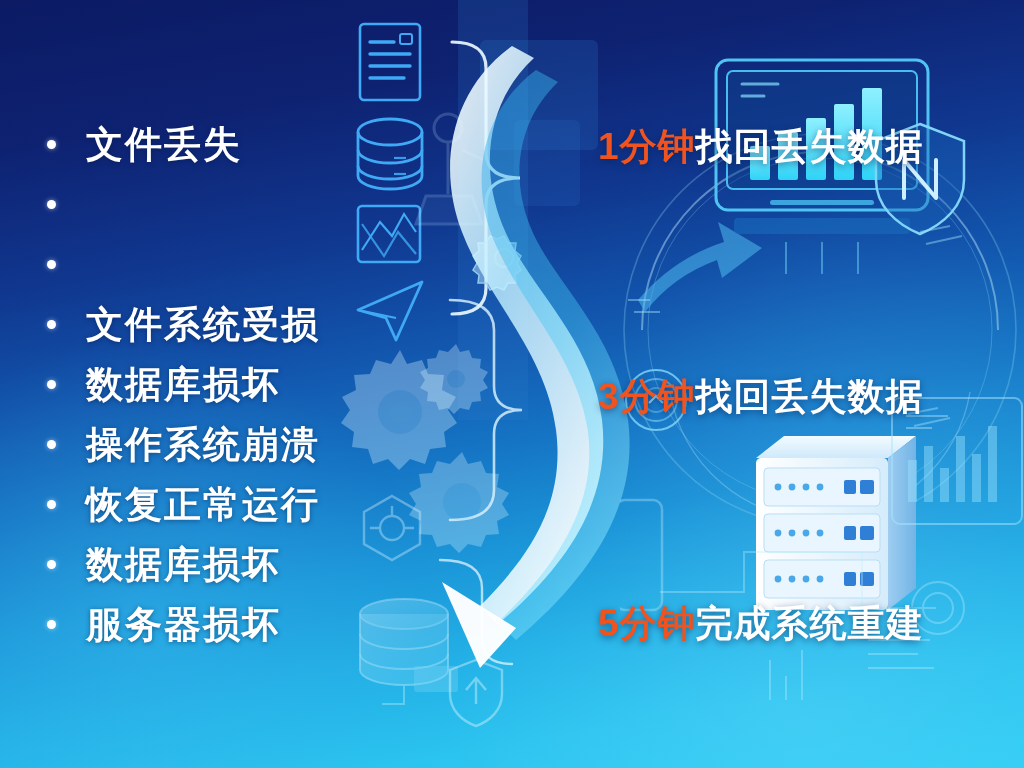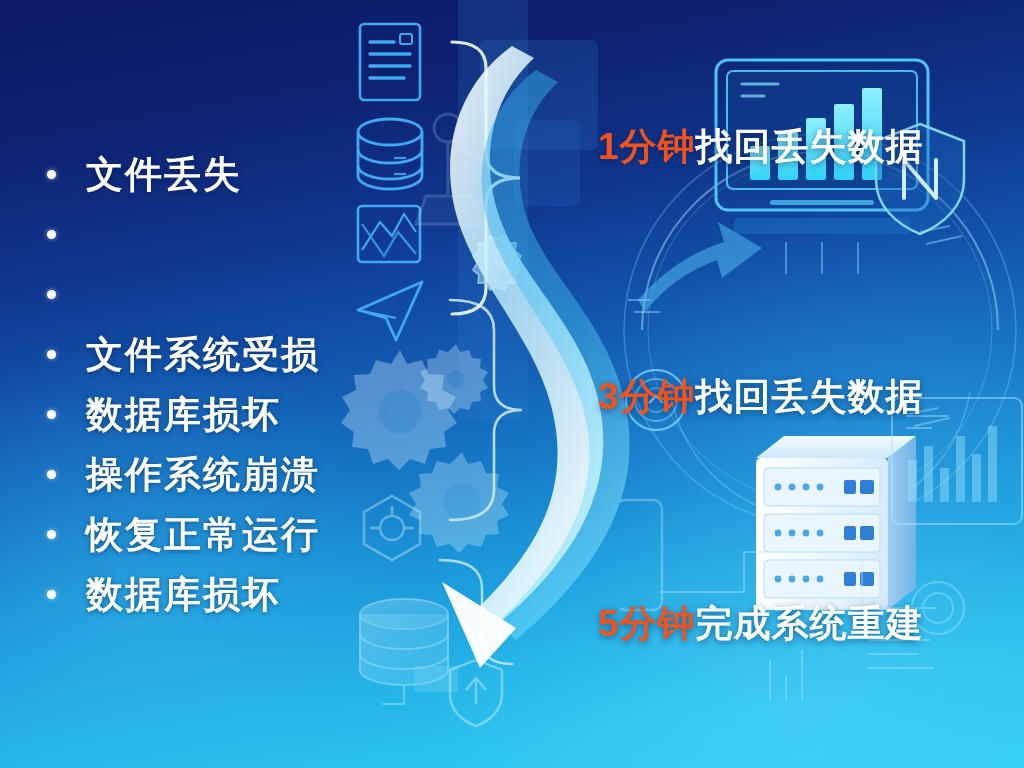--- a/index.html
+++ b/index.html
@@ -392,20 +392,24 @@
       <span class="bullet-text">操作系统崩溃</span>
     </div>
     <div class="bullet-row">
       <span class="dot"></span>
       <span class="bullet-text">恢复正常运行</span>
     </div>
     <div class="bullet-row">
       <span class="dot"></span>
       <span class="bullet-text">数据库损坏</span>
     </div>
+    <div class="bullet-row">
+      <span class="dot"></span>
+      <span class="bullet-text">服务器损坏</span>
+    </div>
 
   </div>
 
   <div class="headline hl-1">
     <span class="hl-accent">1分钟</span><span class="hl-main">找回丢失数据</span>
   </div>
 
   <div class="headline hl-2">
     <span class="hl-accent">3分钟</span><span class="hl-main">找回丢失数据</span>
   </div>

